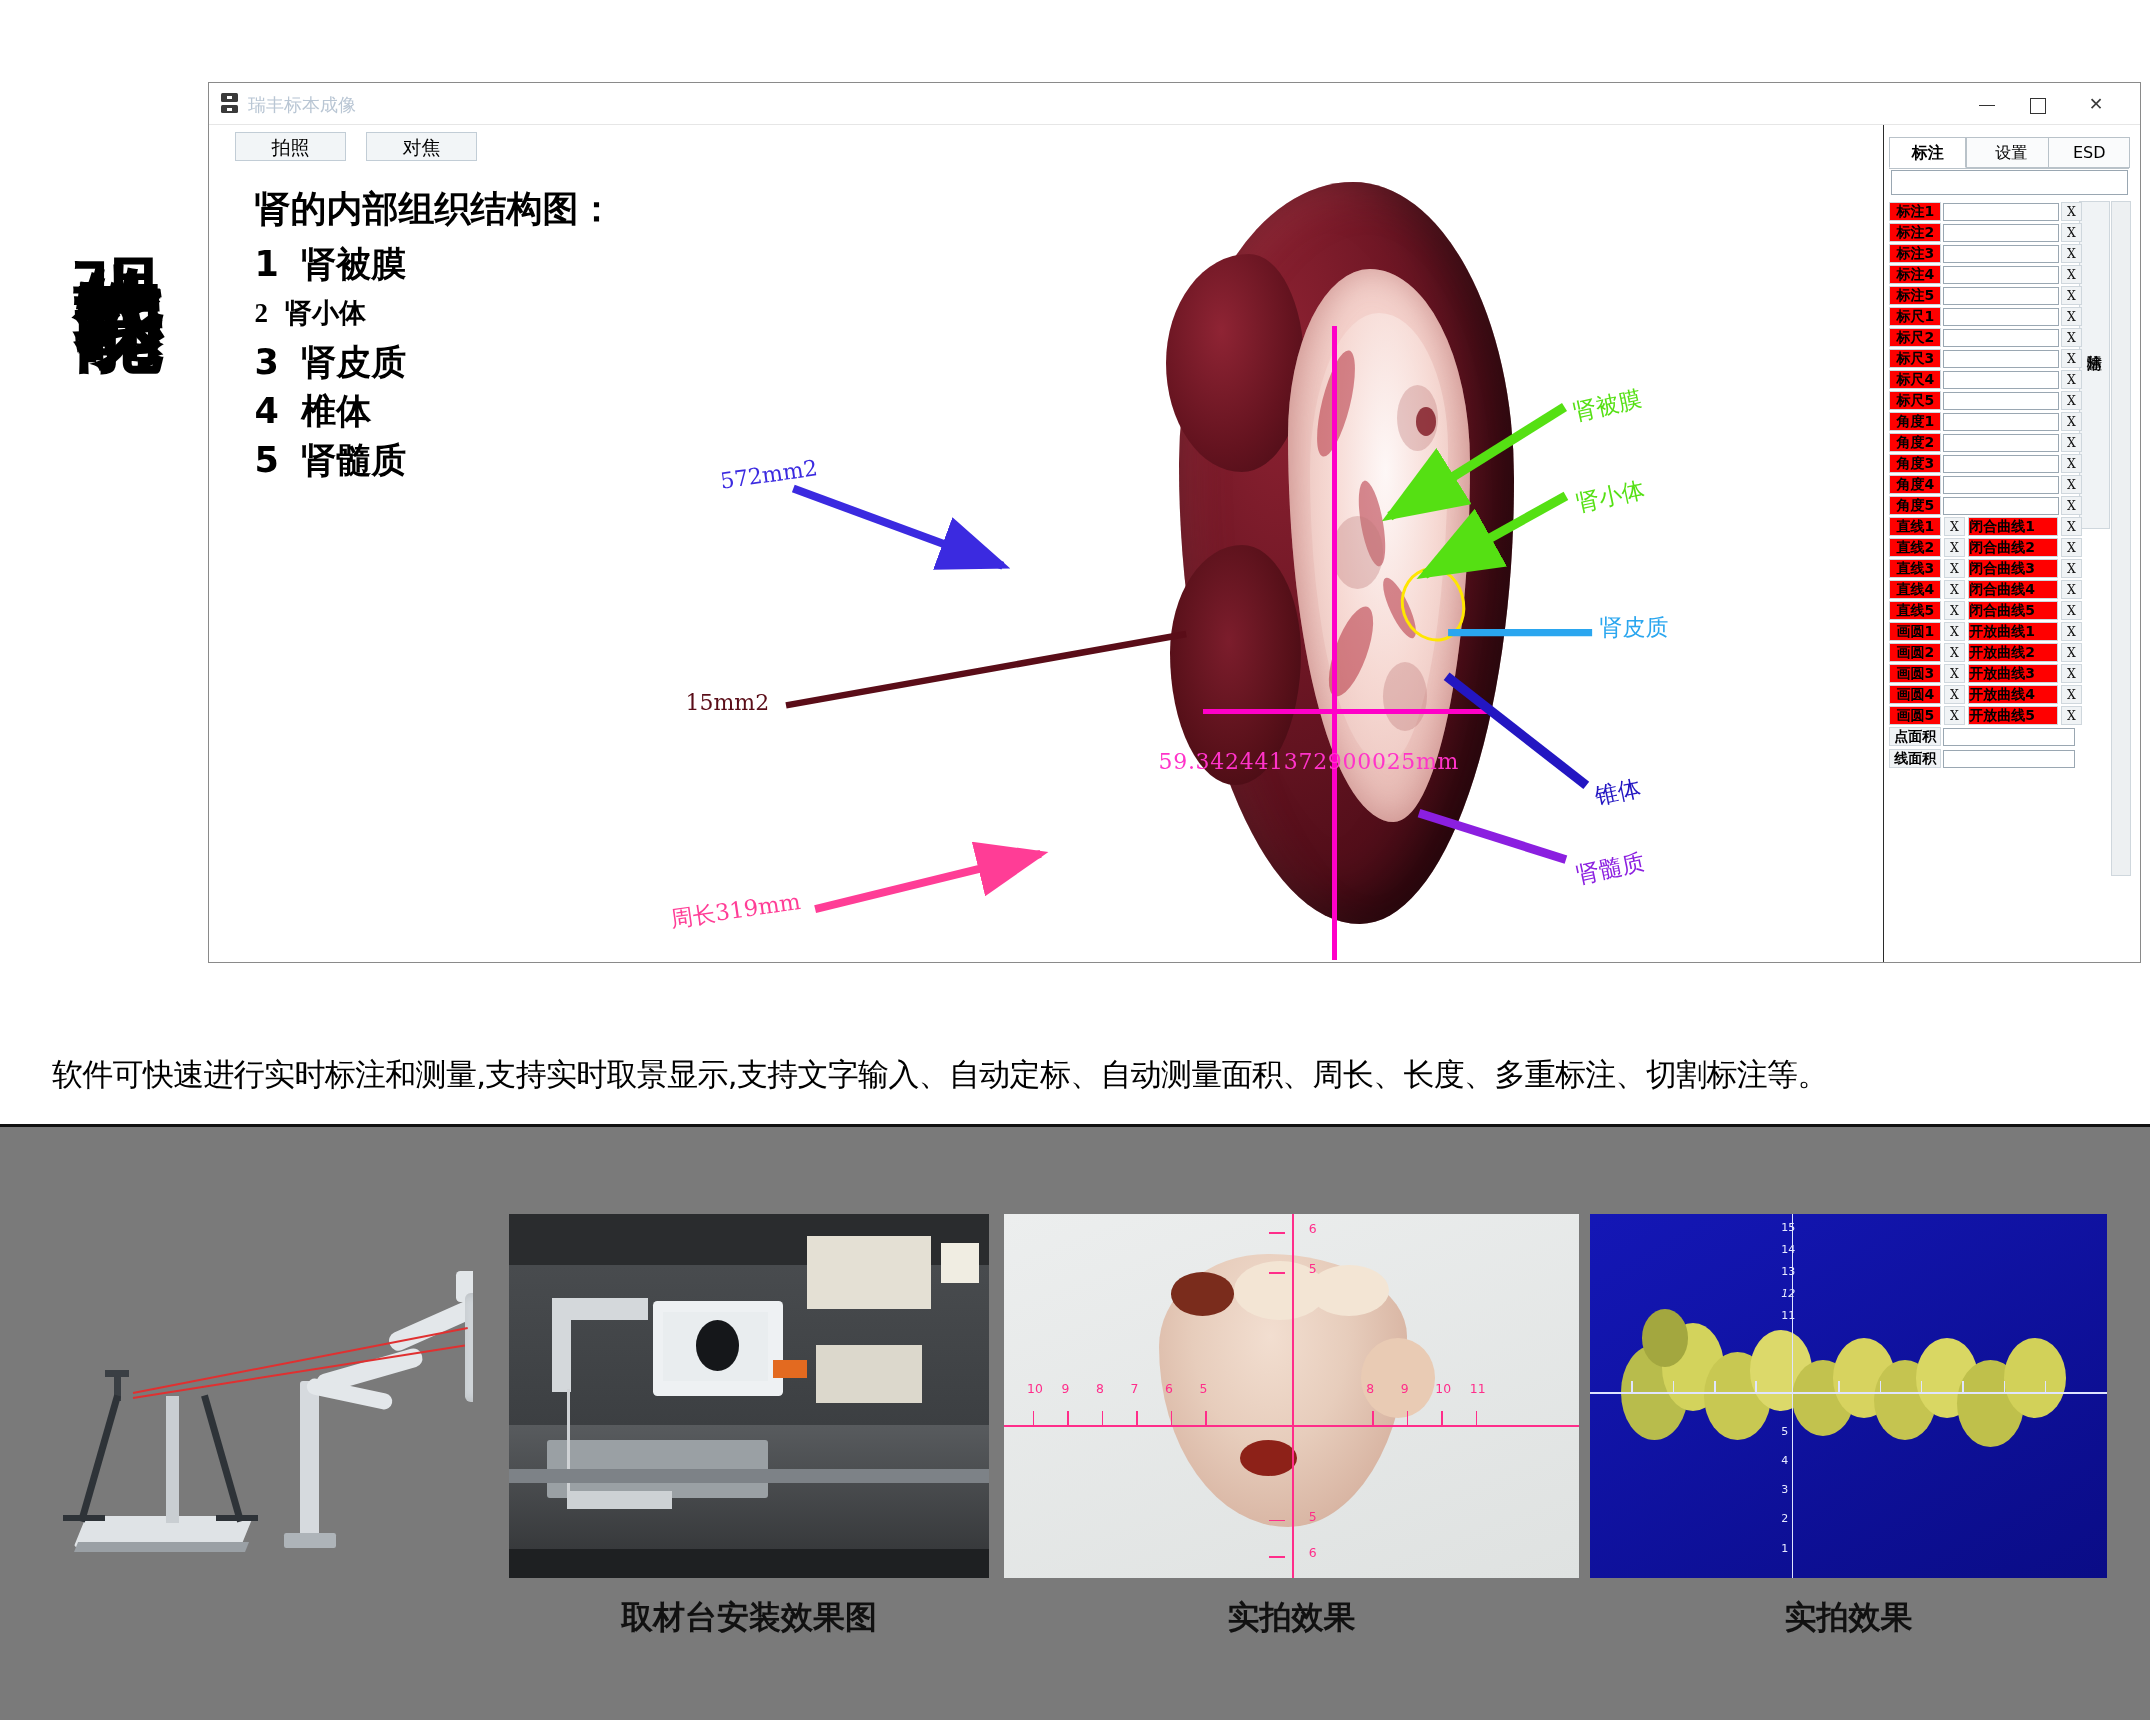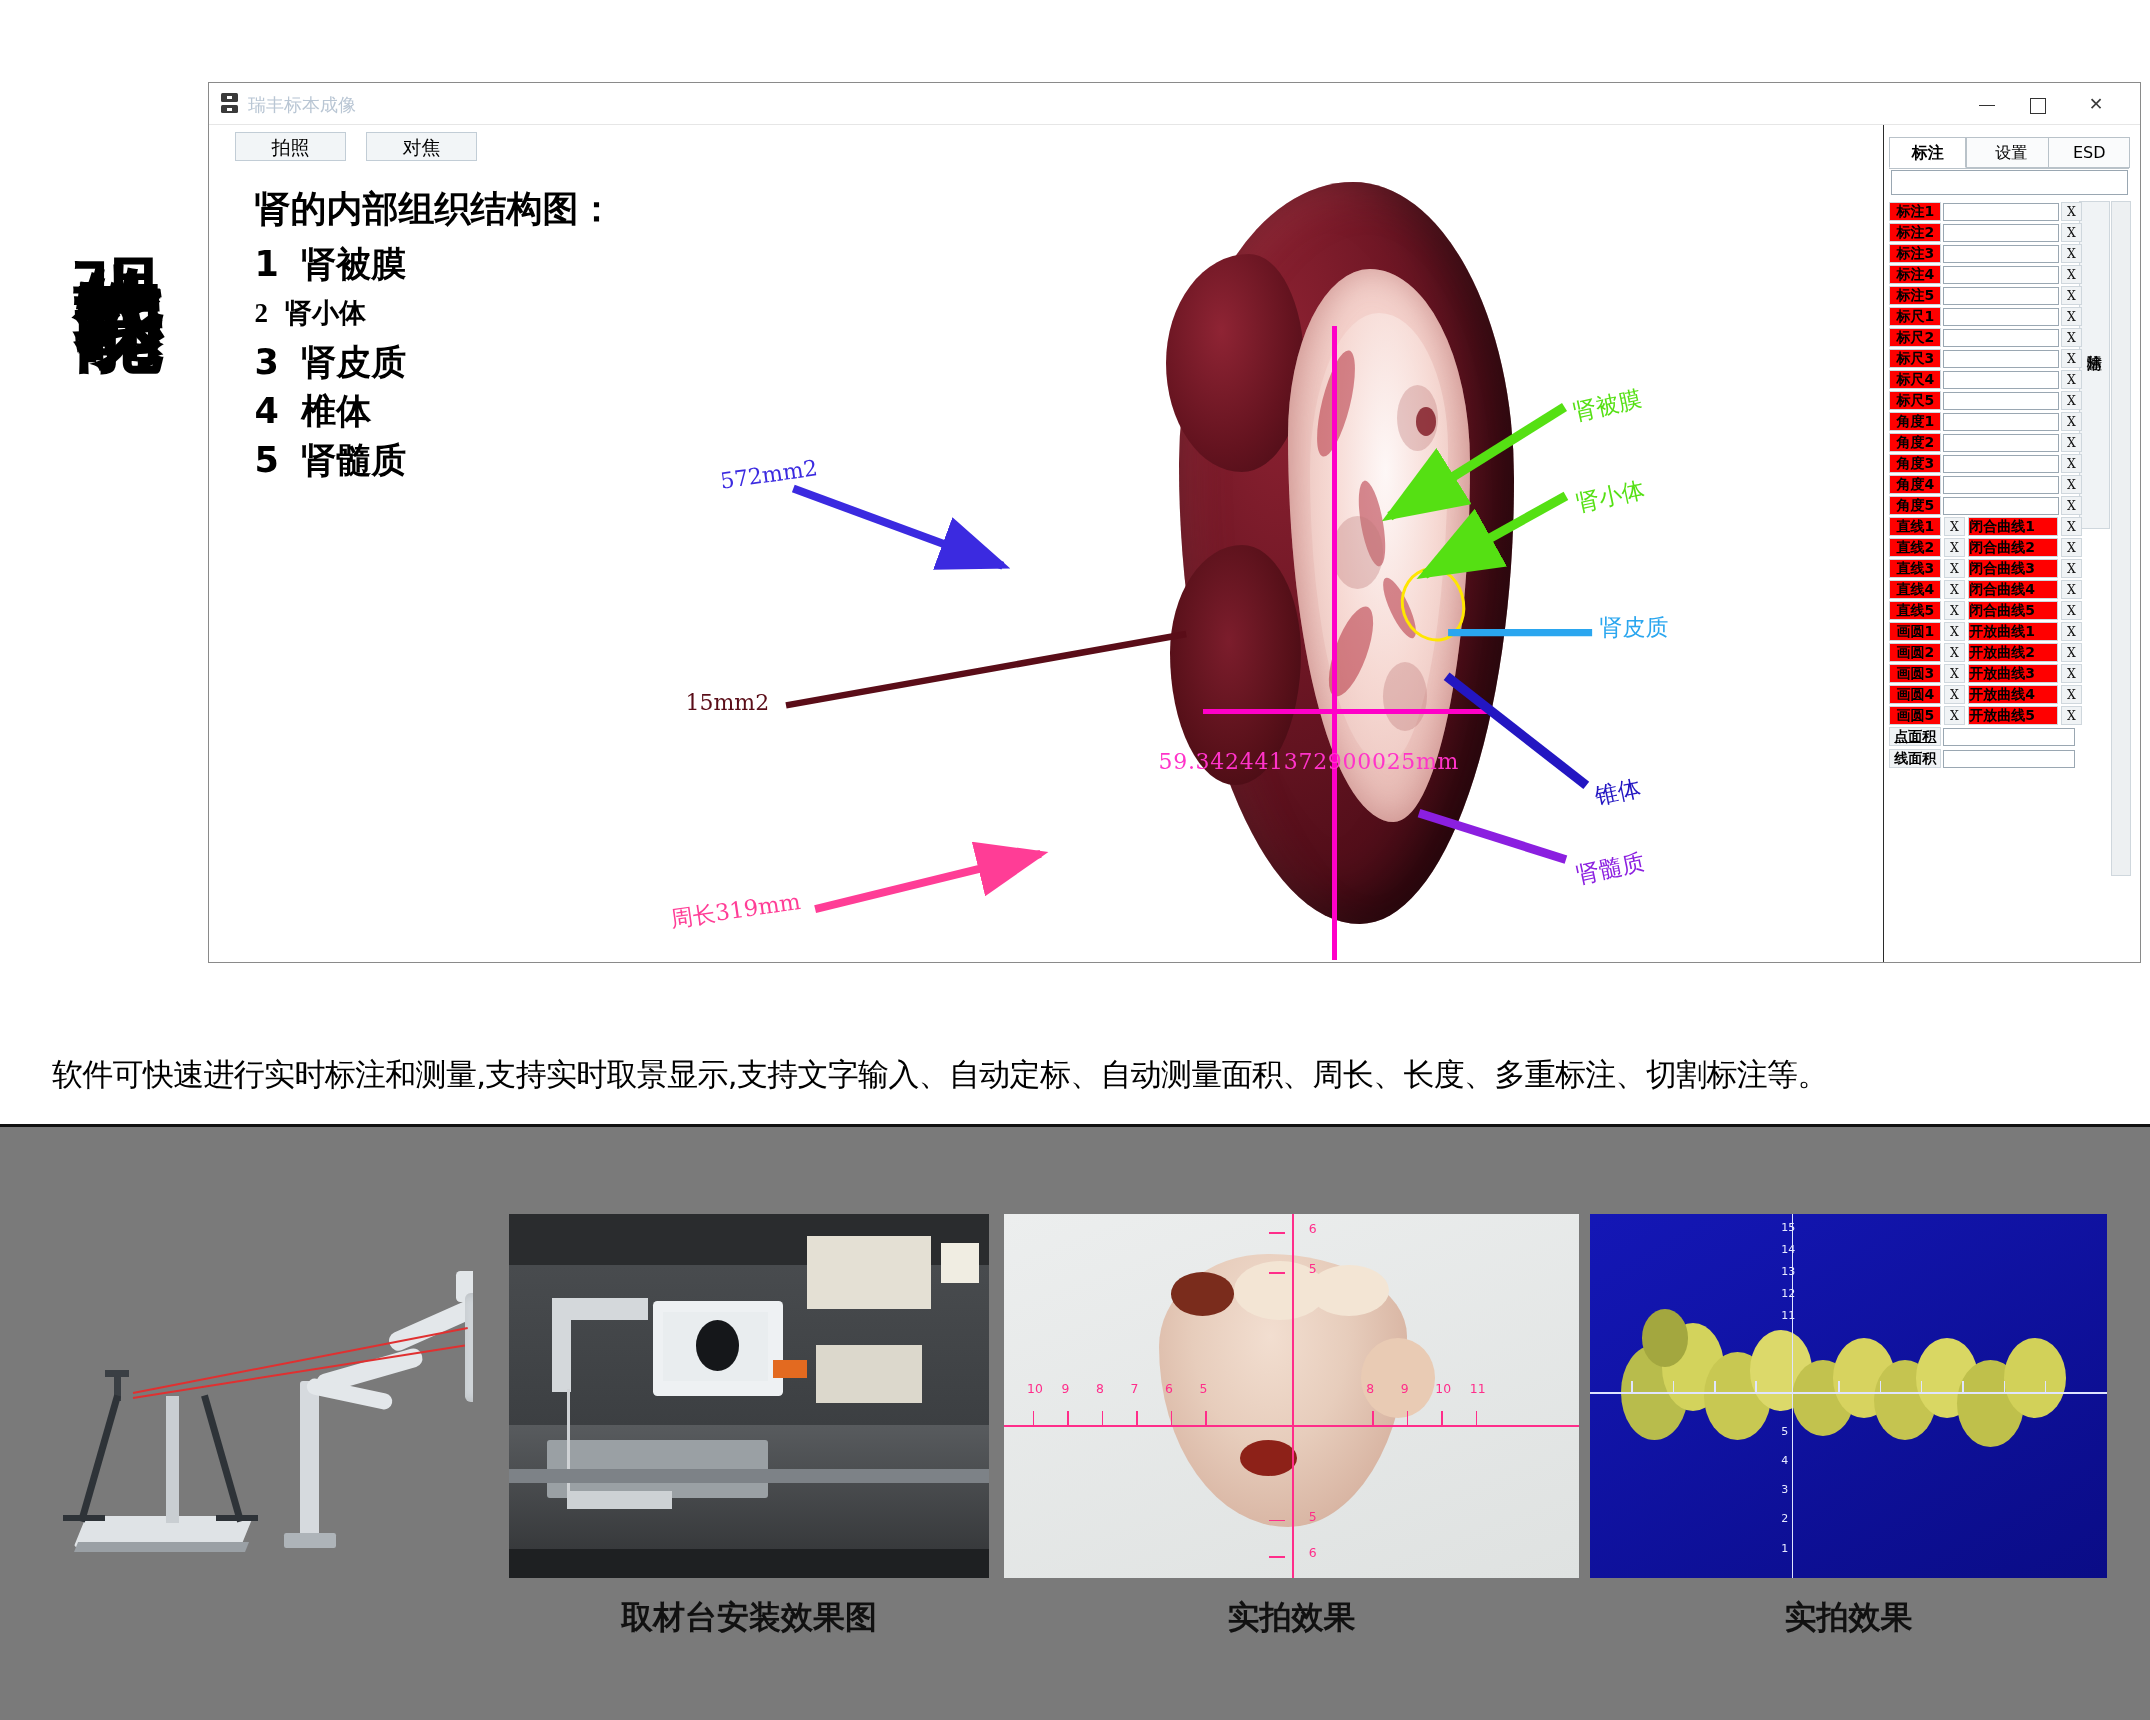--- a/index.html
+++ b/index.html
@@ -430,21 +430,21 @@
               <div class="rx b">X</div>
             </div>
           <div class="row">
               <div class="rb">画圆5</div>
               <div class="rx mid">X</div>
               <div class="rb2">开放曲线5</div>
               <div class="rx b">X</div>
             </div>
 
           <div class="row" style="height:22px;">
-              <div class="rb plain" style="background:#f0f3f5;text-decoration:underline;">点面积</div>
+              <div class="rb plain" style="background:#f0f3f5;">点面积</div>
               <div class="rfield wide"></div>
             </div>
           <div class="row" style="height:22px;">
               <div class="rb plain" style="background:#f0f3f5;">线面积</div>
               <div class="rfield wide"></div>
             </div>
         </div>
       </div>
     </div>
 
@@ -558,21 +558,21 @@
       <div class="p4-tick" style="left:32%;top:46%;height:10.2px;"></div>
       <div class="p4-tick" style="left:48%;top:46%;height:10.2px;"></div>
       <div class="p4-tick" style="left:56%;top:46%;height:10.2px;"></div>
       <div class="p4-tick" style="left:64%;top:46%;height:10.2px;"></div>
       <div class="p4-tick" style="left:72%;top:46%;height:10.2px;"></div>
       <div class="p4-tick" style="left:80%;top:46%;height:10.2px;"></div>
       <div class="p4-tick" style="left:88%;top:46%;height:10.2px;"></div>
       <div class="p4-num" style="left:37%;top:2%;">15</div>
       <div class="p4-num" style="left:37%;top:8%;">14</div>
       <div class="p4-num" style="left:37%;top:14%;">13</div>
-      <div class="p4-num" style="left:37%;top:20%;">12</div>
+      <div class="p4-num" style="left:37%;top:20%;font-style:italic;">12</div>
       <div class="p4-num" style="left:37%;top:26%;">11</div>
       <div class="p4-num" style="left:37%;top:58%;">5</div>
       <div class="p4-num" style="left:37%;top:66%;">4</div>
       <div class="p4-num" style="left:37%;top:74%;">3</div>
       <div class="p4-num" style="left:37%;top:82%;">2</div>
       <div class="p4-num" style="left:37%;top:90%;">1</div>
     </div>
 
     <div class="bcap" style="left:509px;top:469px;width:480px;">取材台安装效果图</div>
     <div class="bcap" style="left:1004px;top:469px;width:575px;">实拍效果</div>

